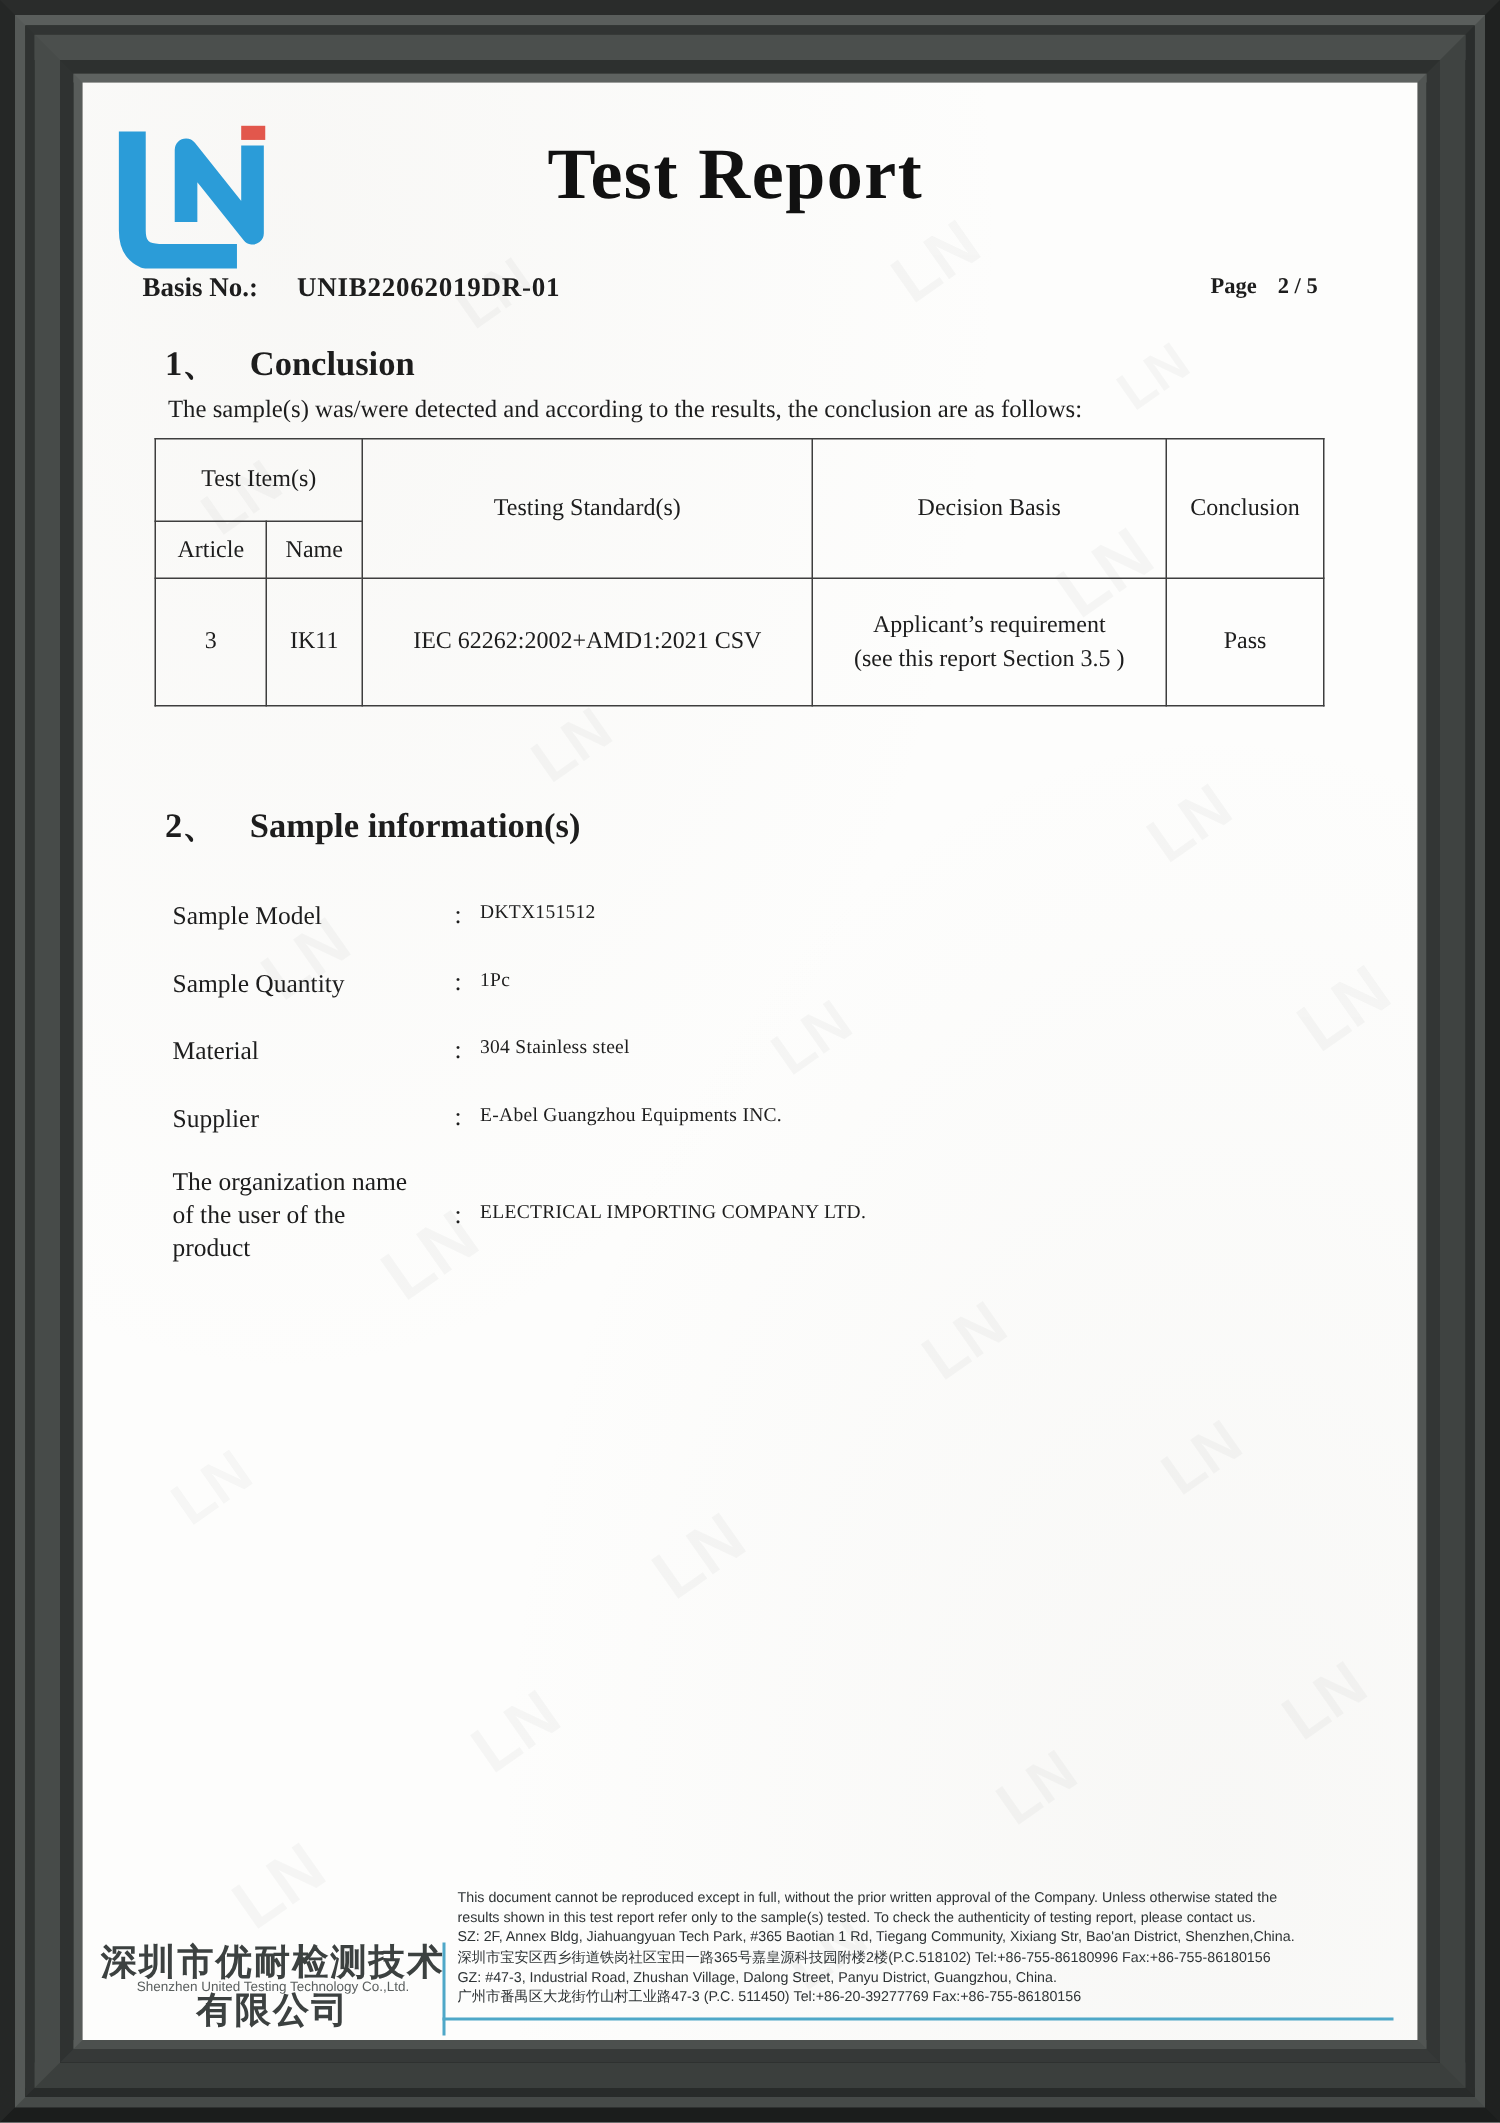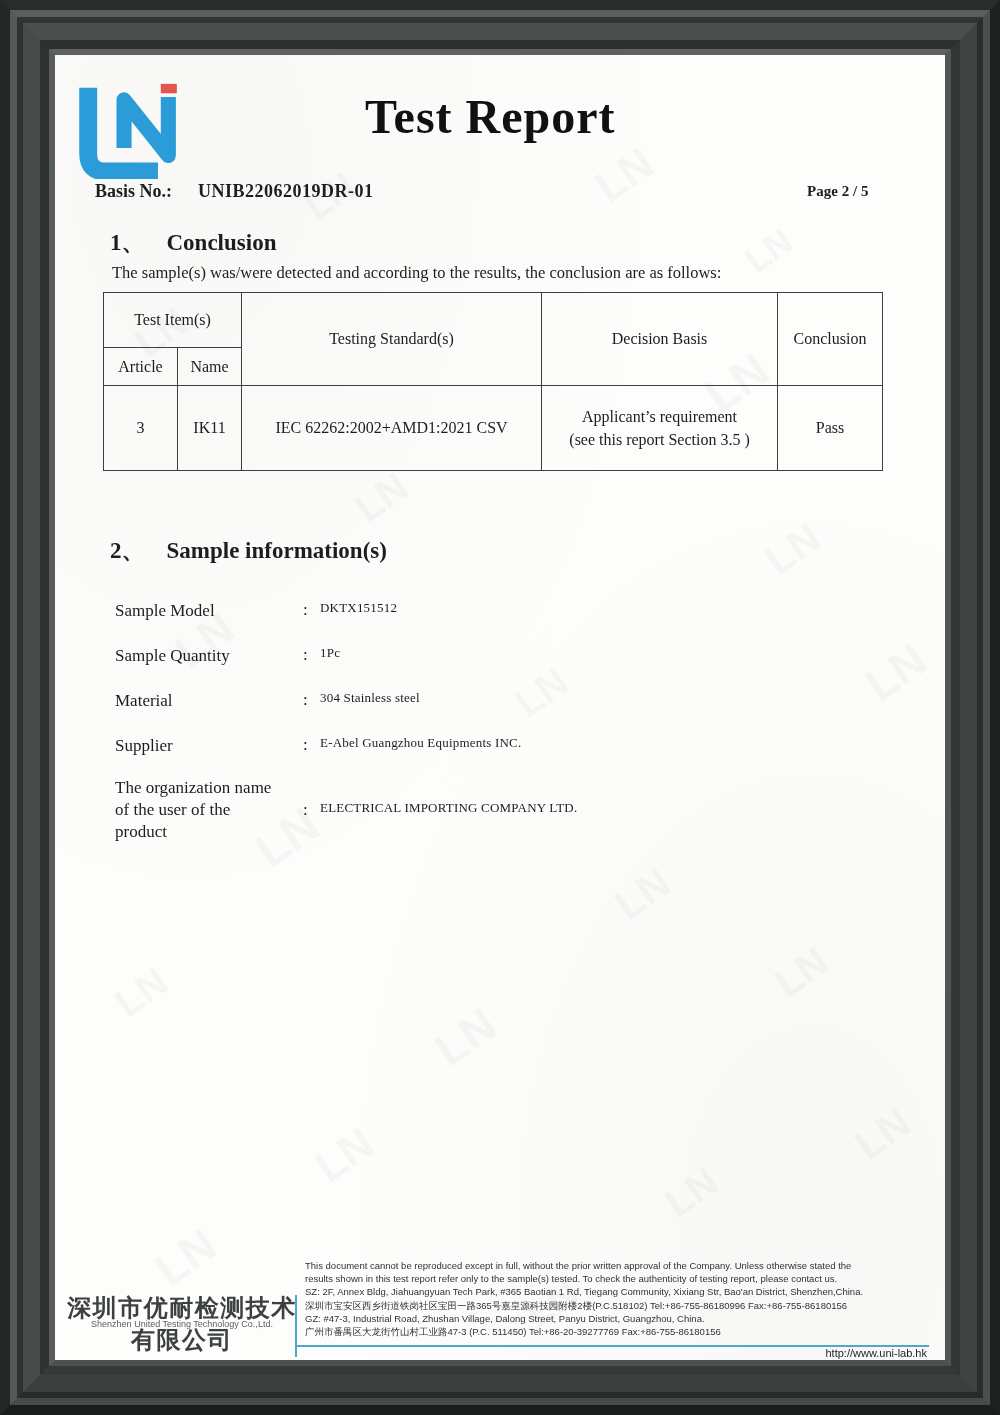--- a/index.html
+++ b/index.html
@@ -27,21 +27,21 @@
   .wm { position:absolute; font-family:"Liberation Sans", sans-serif; font-weight:bold;
         color:#6e7472; transform:rotate(-35deg); user-select:none; }
 
   
   .logo { position:absolute; left:20px; top:28px; width:132px; height:96px; }
   .title { position:absolute; left:310px; top:34px; width:340px; 
            font-size:48px; font-weight:bold; letter-spacing:1px; color:#111; }
   .report-line { position:absolute; left:40px; top:126px; font-size:18px; font-weight:bold; }
   .report-line .val { margin-left:26px; letter-spacing:.5px; }
   .page-no { position:absolute; left:752px; top:128px; font-size:15px; font-weight:bold; }
-  .page-no .val { margin-left:4px; }
+  .page-no .val { margin-left:14px; }
 
   
   .sec-head { position:absolute; font-size:23px; font-weight:bold; }
   .sec-head .num { margin-right:22px; }
   .sec1-head { left:55px; top:172px; }
   .sec2-head { left:55px; top:480px; }
   .intro { position:absolute; font-size:16.5px; }
   .sec1-intro { left:57px; top:208px; }
   .sec2-intro { left:57px; top:511px; }
 
@@ -194,21 +194,20 @@
         <div class="vline"></div>
         <div class="disclaimer">
           <div>This document cannot be reproduced except in full, without the prior written approval of the Company. Unless otherwise stated the</div>
           <div>results shown in this test report refer only to the sample(s) tested. To check the authenticity of testing report, please contact us.</div>
           <div>SZ: 2F, Annex Bldg, Jiahuangyuan Tech Park, #365 Baotian 1 Rd, Tiegang Community, Xixiang Str, Bao'an District, Shenzhen,China.</div>
           <div>深圳市宝安区西乡街道铁岗社区宝田一路365号嘉皇源科技园附楼2楼(P.C.518102)  Tel:+86-755-86180996   Fax:+86-755-86180156</div>
           <div>GZ: #47-3, Industrial Road, Zhushan Village, Dalong Street, Panyu District, Guangzhou, China.</div>
           <div>广州市番禺区大龙街竹山村工业路47-3 (P.C. 511450)   Tel:+86-20-39277769   Fax:+86-755-86180156</div>
         </div>
         <div class="hline"></div>
-        <div class="website">http://www.uni-lab.hk</div>
 
       </div>
 
      </div>
     </div>
    </div>
   </div>
  </div>
 </div>
 

